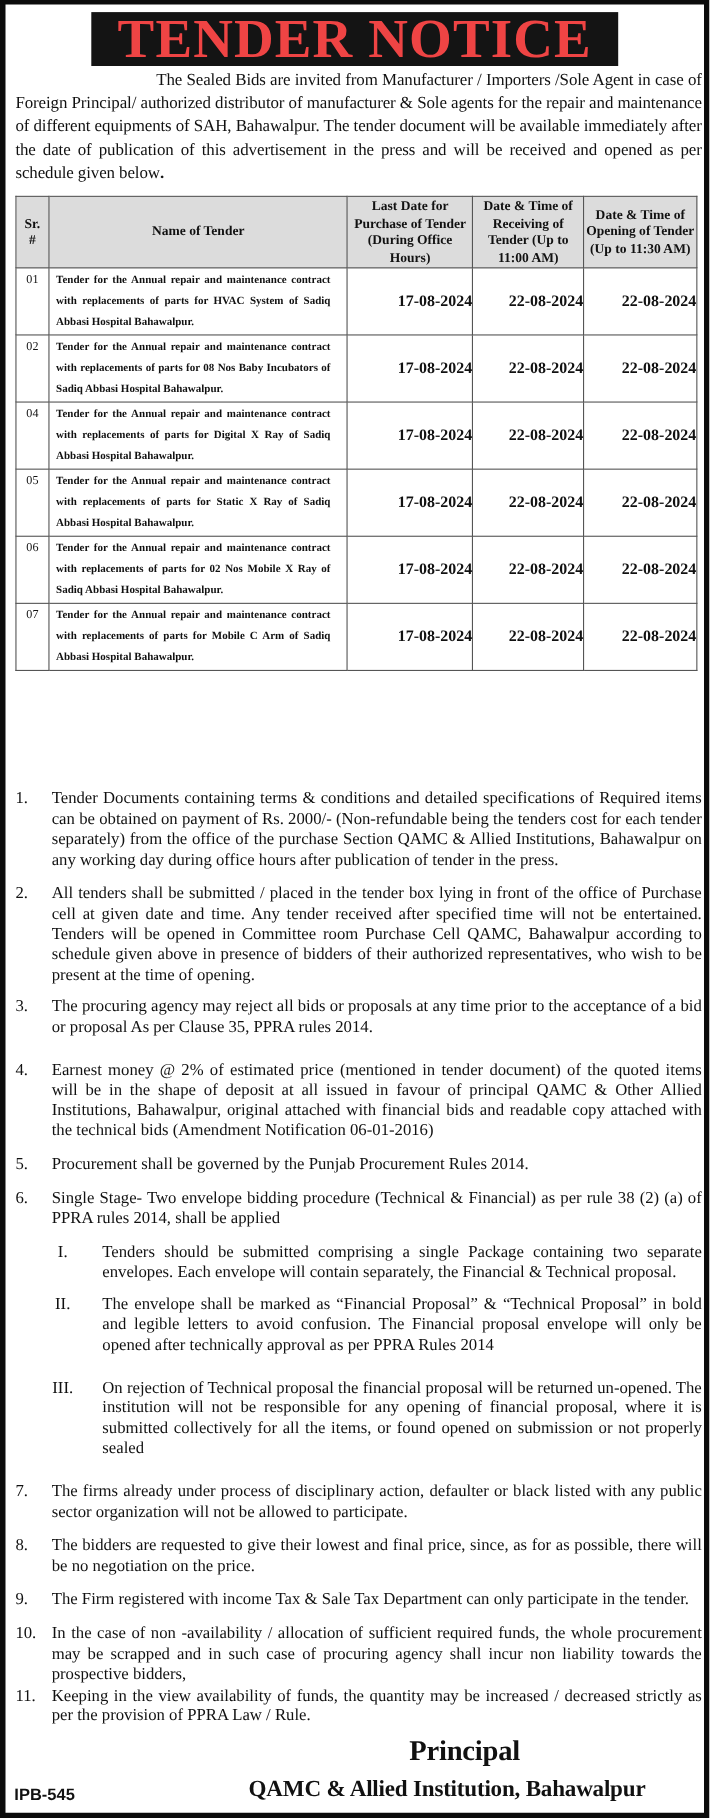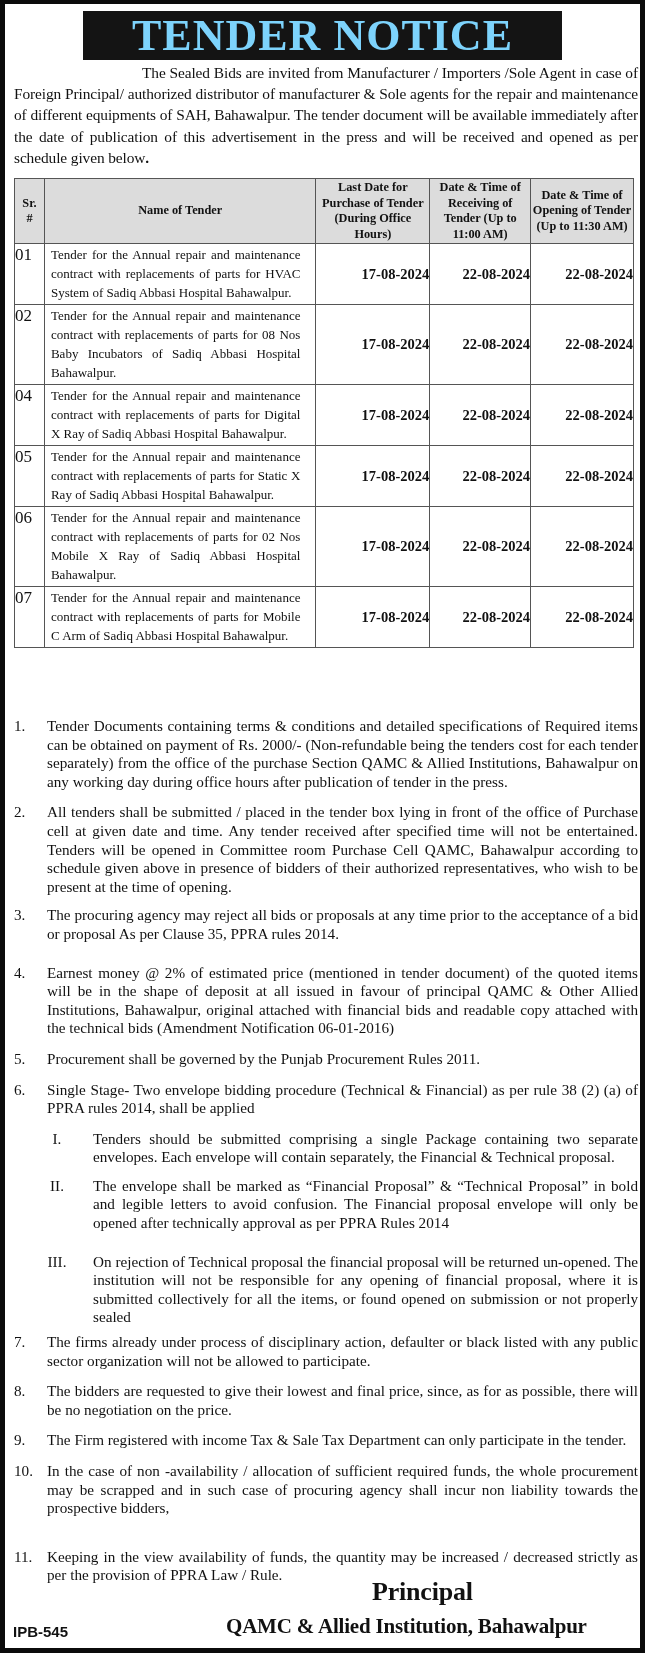--- a/index.html
+++ b/index.html
@@ -18,24 +18,24 @@
     border-top: 4px solid #0b0b0b;
     border-right: 5px solid #0b0b0b;
     border-bottom: 5px solid #0b0b0b;
     background: #fff;
   }
   .title-box {
     position: absolute;
     left: 83px; top: 11px;
     width: 479px; height: 49px;
     background: #141414;
-    color: #7dd3fc;
+    color: #ef4444;
     font-family: "Liberation Serif", serif;
     font-weight: bold;
-    font-size: 44px;
+    font-size: 50px;
     line-height: 49px;
     text-align: center;
     letter-spacing: 1px;
   }
   .intro {
     position: absolute;
     left: 14px; top: 62px;
     width: 624px;
     font-size: 15.4px;
     line-height: 21.2px;
@@ -63,32 +63,34 @@
     line-height: 15.5px;
     text-align: center;
     padding: 1px 1px;
   }
   th.h-sr { width: 30px; font-size: 14px; line-height: 22px; }
   th.h-name { width: 272px; font-size: 15px; }
   th.h-last { width: 114px; }
   th.h-recv { width: 101px; }
   th.h-open { width: 103px; }
   table.tenders td.sr {
+    text-align: center;
     vertical-align: top;
-    font-size: 17px;
+    font-size: 11px;
     line-height: 19px;
     padding-top: 1px;
     margin-top: 36px;
   }
   table.tenders td.name {
-    font-size: 13px;
+    font-size: 10px;
     line-height: 19px;
     padding: 1px 15px 2px 6px;
     text-align: justify;
     text-align-last: left;
+    font-weight: bold;
   }
   table.tenders td.date {
     text-align: right;
     font-weight: bold;
     font-size: 14.5px;
   }
 
   .terms {
     position: absolute;
     left: 14px; top: 717px;
@@ -221,51 +223,51 @@
   <div class="term" style="margin-bottom:20px">
     <span class="num">3.</span>
     <span>The procuring agency may reject all bids or proposals at any time prior to the acceptance of a bid or proposal As per Clause 35, PPRA rules 2014.</span>
   </div>
   <div class="term" style="margin-bottom:12px">
     <span class="num">4.</span>
     <span>Earnest money  @ 2% of  estimated price (mentioned in tender document) of the quoted items will be in the shape of deposit at all issued in favour of principal QAMC &amp; Other Allied Institutions,  Bahawalpur, original  attached with financial bids and readable copy attached with the technical bids (Amendment Notification 06-01-2016)</span>
   </div>
   <div class="term" style="margin-bottom:12px">
     <span class="num">5.</span>
-    <span>Procurement shall be governed by the Punjab Procurement Rules 2011.</span>
+    <span>Procurement shall be governed by the Punjab Procurement Rules 2014.</span>
   </div>
   <div class="term" style="margin-bottom:12px">
     <span class="num">6.</span>
     <span>Single Stage- Two envelope  bidding procedure (Technical &amp; Financial) as per rule 38 (2) (a) of PPRA rules 2014, shall be applied</span>
   </div>
   <div class="sub" style="margin-bottom:10px">
     <span class="rnum">I.</span>
     <span>Tenders should be submitted comprising a single Package containing two separate envelopes. Each envelope will contain separately, the Financial &amp; Technical proposal.</span>
   </div>
   <div class="sub" style="margin-bottom:20px">
     <span class="rnum">II.</span>
     <span>The envelope shall be marked as “Financial Proposal” &amp; “Technical Proposal” in bold and legible letters to avoid confusion. The Financial proposal envelope will only be opened after technically approval as per PPRA  Rules 2014</span>
   </div>
-  <div class="sub" style="margin-bottom:6px">
+  <div class="sub" style="margin-bottom:20px">
     <span class="rnum">III.</span>
     <span>On rejection of Technical proposal the financial proposal will be returned un-opened. The institution will not be responsible for any opening of financial proposal, where it is submitted collectively for all the items, or found opened on submission or not properly sealed</span>
   </div>
   <div class="term" style="margin-bottom:12px">
     <span class="num">7.</span>
     <span>The firms already under process of disciplinary action, defaulter or black listed with any public sector organization will not be allowed to participate.</span>
   </div>
   <div class="term" style="margin-bottom:12px">
     <span class="num">8.</span>
     <span>The bidders are requested to give their lowest and final price, since, as for as possible, there will be no negotiation on the price.</span>
   </div>
   <div class="term" style="margin-bottom:12px">
     <span class="num">9.</span>
     <span>The Firm registered with income Tax &amp; Sale Tax Department can only participate in the tender.</span>
   </div>
-  <div class="term" style="margin-bottom:30px">
+  <div class="term" style="margin-bottom:1px">
     <span class="num">10.</span>
     <span>In the case of non -availability / allocation of sufficient required funds, the whole procurement may be scrapped and in such case of procuring agency shall incur non liability towards the prospective bidders,</span>
   </div>
   <div class="term">
     <span class="num">11.</span>
     <span>Keeping in the view availability of funds, the quantity  may be increased / decreased  strictly as per the provision of PPRA Law / Rule.</span>
   </div>
 </div>
 
 <div class="sign-principal">Principal</div>

